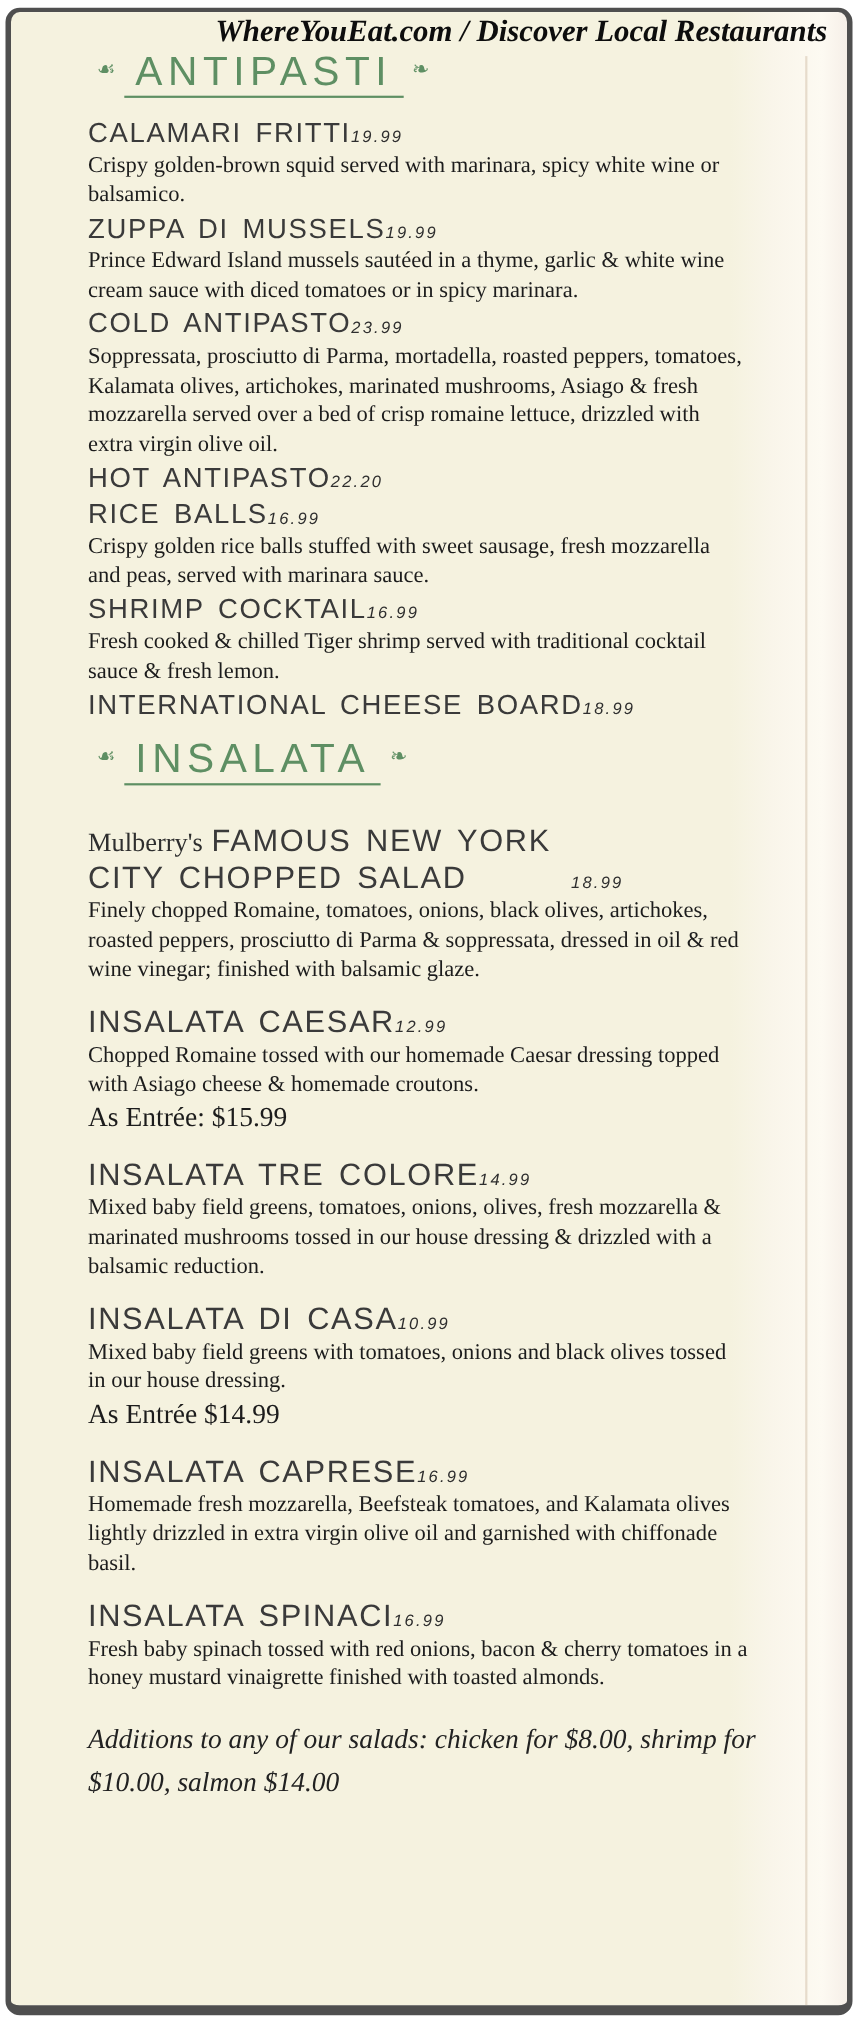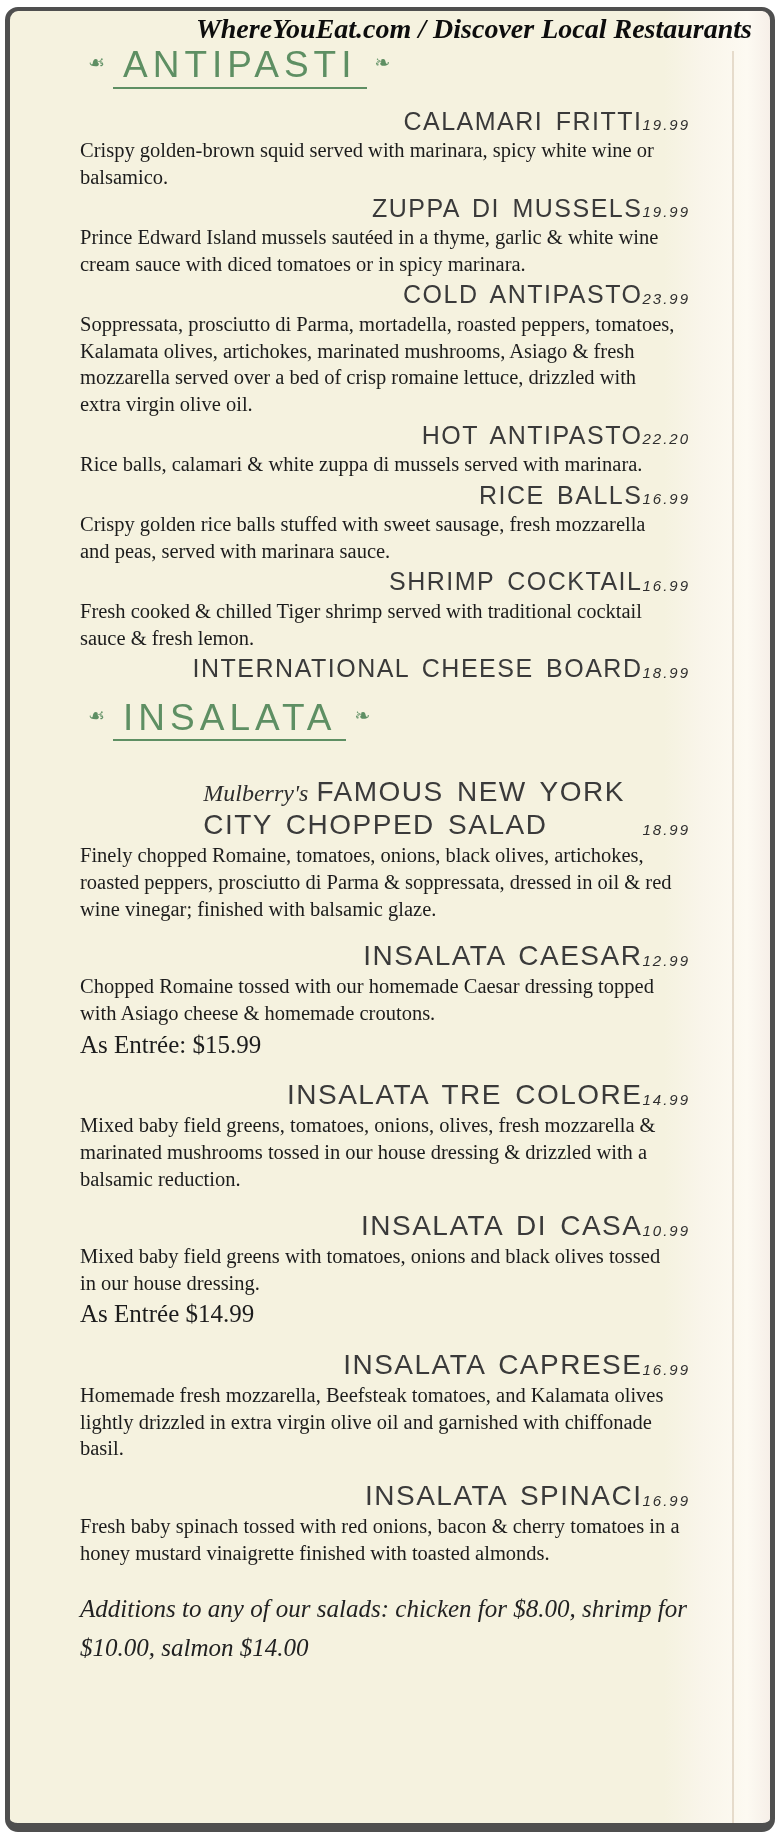--- a/index.html
+++ b/index.html
@@ -26,29 +26,29 @@
   }
   .sec-1.section-header{margin:14px 0 34px 0;}
   .section-title{
     display:inline-block;font-family:"Liberation Sans",sans-serif;
     font-size:37px;line-height:1.1;letter-spacing:5px;color:#5e8f63;
     border-bottom:2px solid #5e8f63;padding:0 10px 1px 10px;font-weight:400;
   }
   .ornament{font-size:19px;color:#5e8f63;vertical-align:8px;margin:0 8px;}
   .item{margin-bottom:3px;}
   .sec-items-1 .item{margin-bottom:17px;}
-  .row{display:flex;justify-content:flex-end;align-items:flex-end;}
+  .row{display:flex;justify-content:flex-start;align-items:flex-end;}
   .name{
     font-family:"Liberation Sans",sans-serif;font-weight:400;
     font-size:25px;line-height:1.18;letter-spacing:1.5px;word-spacing:4px;
     color:#3a3a3a;max-width:74%;
   }
   .sec-items-1 .name{font-size:28px;max-width:72%;}
   .prefix{
-    font-family:"Liberation Serif",serif;font-style:italic;font-size:24px;
+    font-family:"Liberation Serif",serif;font-size:24px;
     letter-spacing:0;word-spacing:0;color:#2e2e2e;margin-right:8px;
   }
   .price{
     font-family:Liberation Sans, sans-serif;font-style:italic;font-size:15px;
     color:#2e2e2e;letter-spacing:2px;white-space:nowrap;padding-bottom:3px;
   }
   .desc{
     font-size:20.5px;line-height:1.3;margin:1px 0 2px 0;max-width:600px;color:#1c1c1c;
   }
   .note{font-size:25px;line-height:1.3;margin:2px 0 0 0;color:#1c1c1c;}
@@ -85,21 +85,20 @@
               <span class="name"><span class="name-text">COLD ANTIPASTO</span></span>
               <span class="price">23.99</span>
             </div>
             <p class="desc">Soppressata, prosciutto di Parma, mortadella, roasted peppers, tomatoes, Kalamata olives, artichokes, marinated mushrooms, Asiago &amp; fresh mozzarella served over a bed of crisp romaine lettuce, drizzled with extra virgin olive oil.</p>
           </article>
           <article class="item">
             <div class="row">
               <span class="name"><span class="name-text">HOT ANTIPASTO</span></span>
               <span class="price">22.20</span>
             </div>
-            <p class="desc">Rice balls, calamari &amp; white zuppa di mussels served with marinara.</p>
           </article>
           <article class="item">
             <div class="row">
               <span class="name"><span class="name-text">RICE BALLS</span></span>
               <span class="price">16.99</span>
             </div>
             <p class="desc">Crispy golden rice balls stuffed with sweet sausage, fresh mozzarella and peas, served with marinara sauce.</p>
           </article>
           <article class="item">
             <div class="row">

